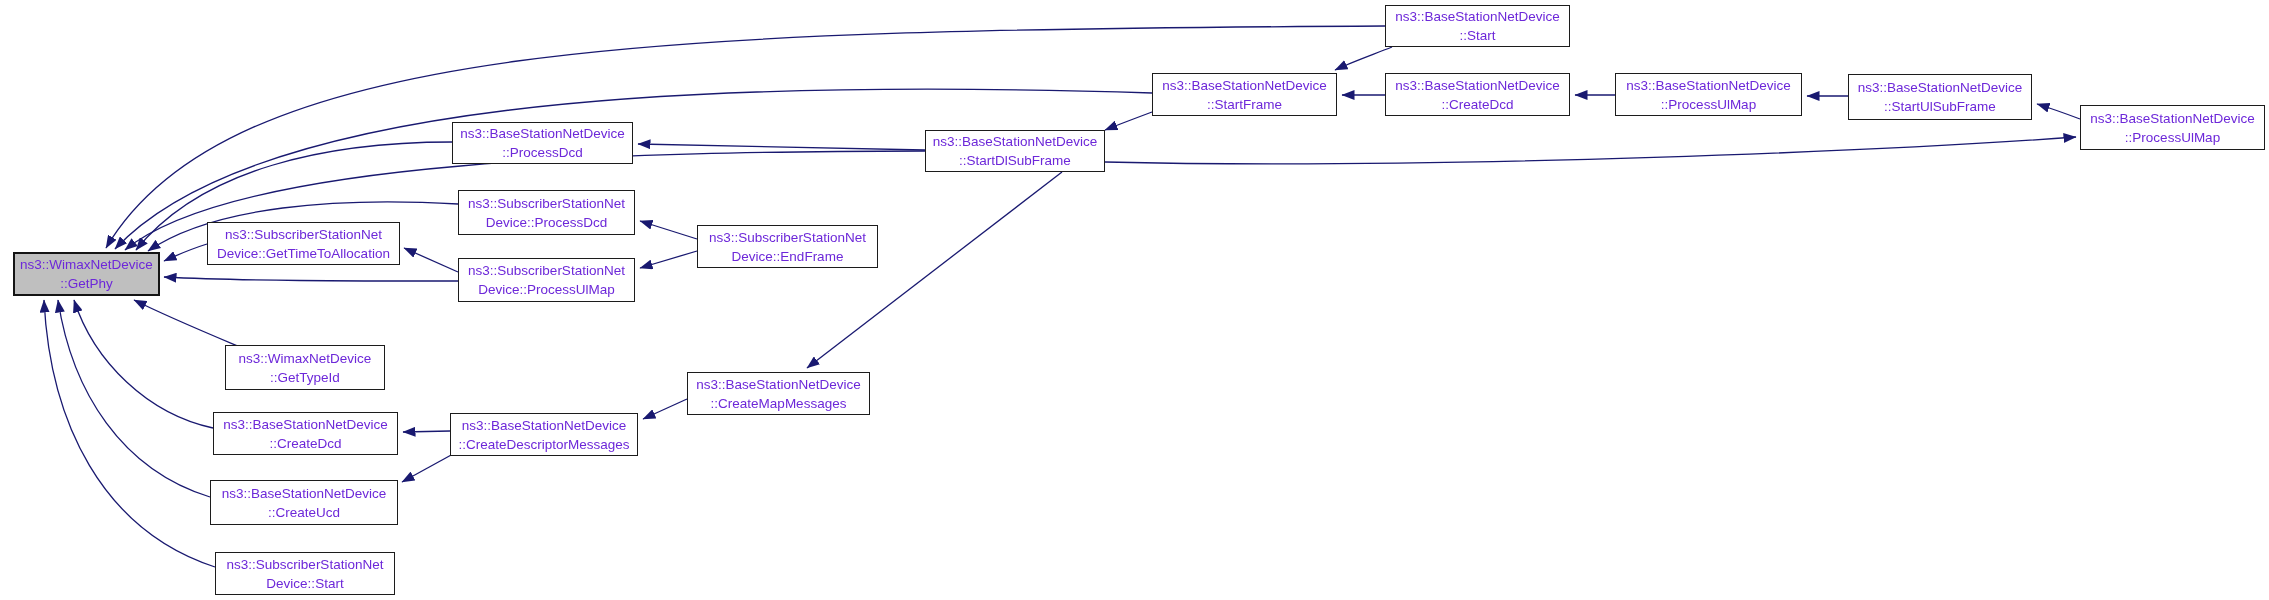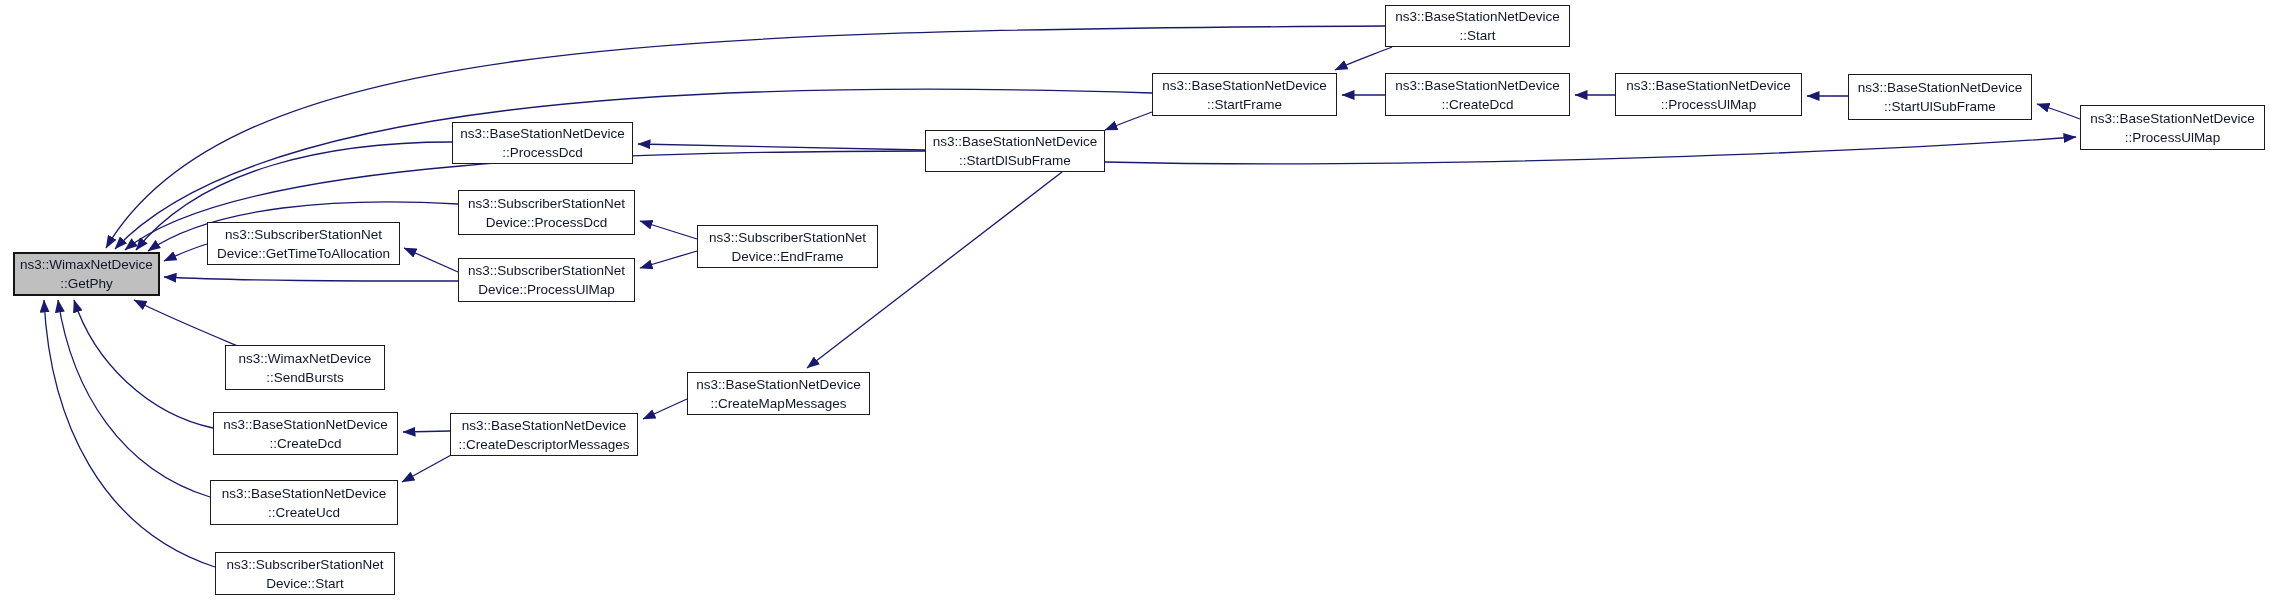--- a/index.html
+++ b/index.html
@@ -10,21 +10,21 @@
     background:#ffffff;
     overflow:hidden;
   }
   #edge-layer{position:absolute;left:0;top:0;width:2269px;height:600px;}
   .node{
     position:absolute;
     box-sizing:border-box;
     border:1.5px solid #1c1c1c;
     background:#ffffff;
     display:flex;flex-direction:column;align-items:center;justify-content:center;
-    font-size:13.5px;line-height:19px;color:#0f172a;
+    font-size:13.5px;line-height:19px;color:#6d28d9;
     text-align:center;white-space:nowrap;
     text-decoration:none;
     cursor:pointer;
     z-index:2;
   }
   .node.main{
     background:#bfbfbf;
     border:2.5px solid #141414;
     cursor:default;
   }
@@ -81,21 +81,21 @@
     <span>::GetPhy</span>
   </div>
 
   <div class="node" style="left:207px;top:222px;width:193px;height:43px;">
     <span>ns3::SubscriberStationNet</span>
     <span>Device::GetTimeToAllocation</span>
   </div>
 
   <div class="node" style="left:225px;top:345px;width:160px;height:45px;">
     <span>ns3::WimaxNetDevice</span>
-    <span>::SendBursts</span>
+    <span>::GetTypeId</span>
   </div>
 
   <div class="node" style="left:213px;top:412px;width:185px;height:43px;">
     <span>ns3::BaseStationNetDevice</span>
     <span>::CreateDcd</span>
   </div>
 
   <div class="node" style="left:210px;top:480px;width:188px;height:45px;">
     <span>ns3::BaseStationNetDevice</span>
     <span>::CreateUcd</span>

